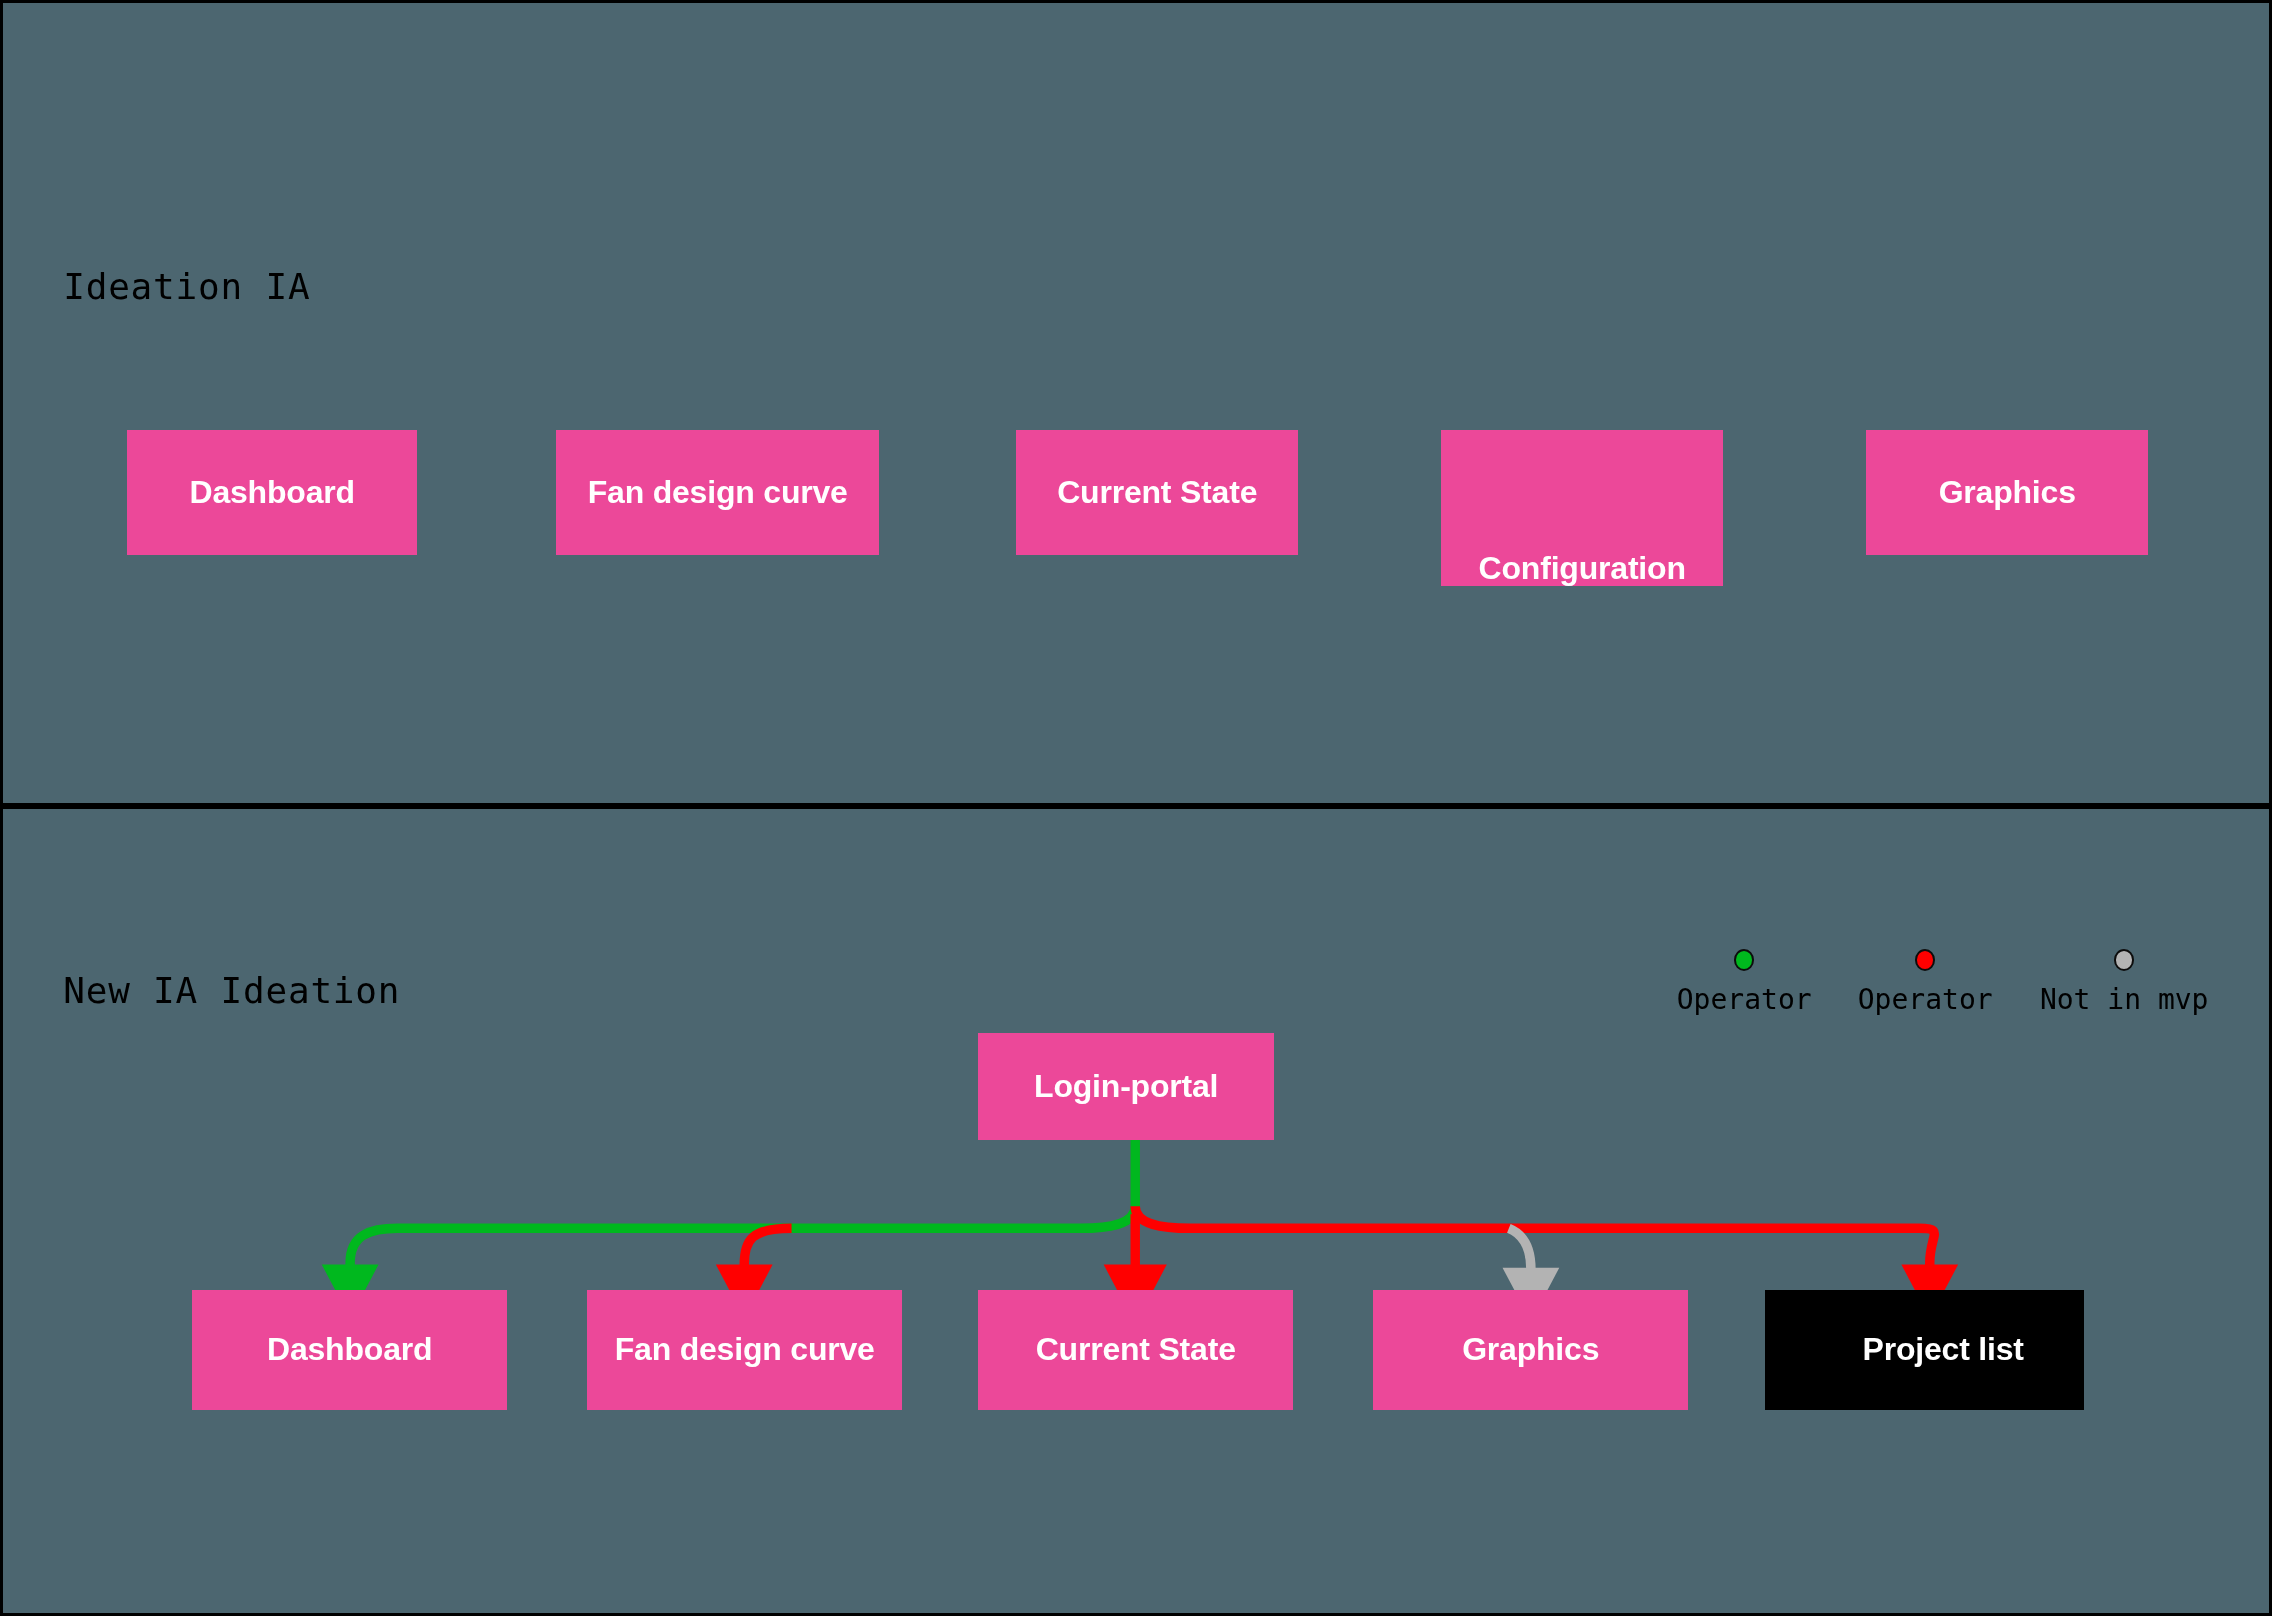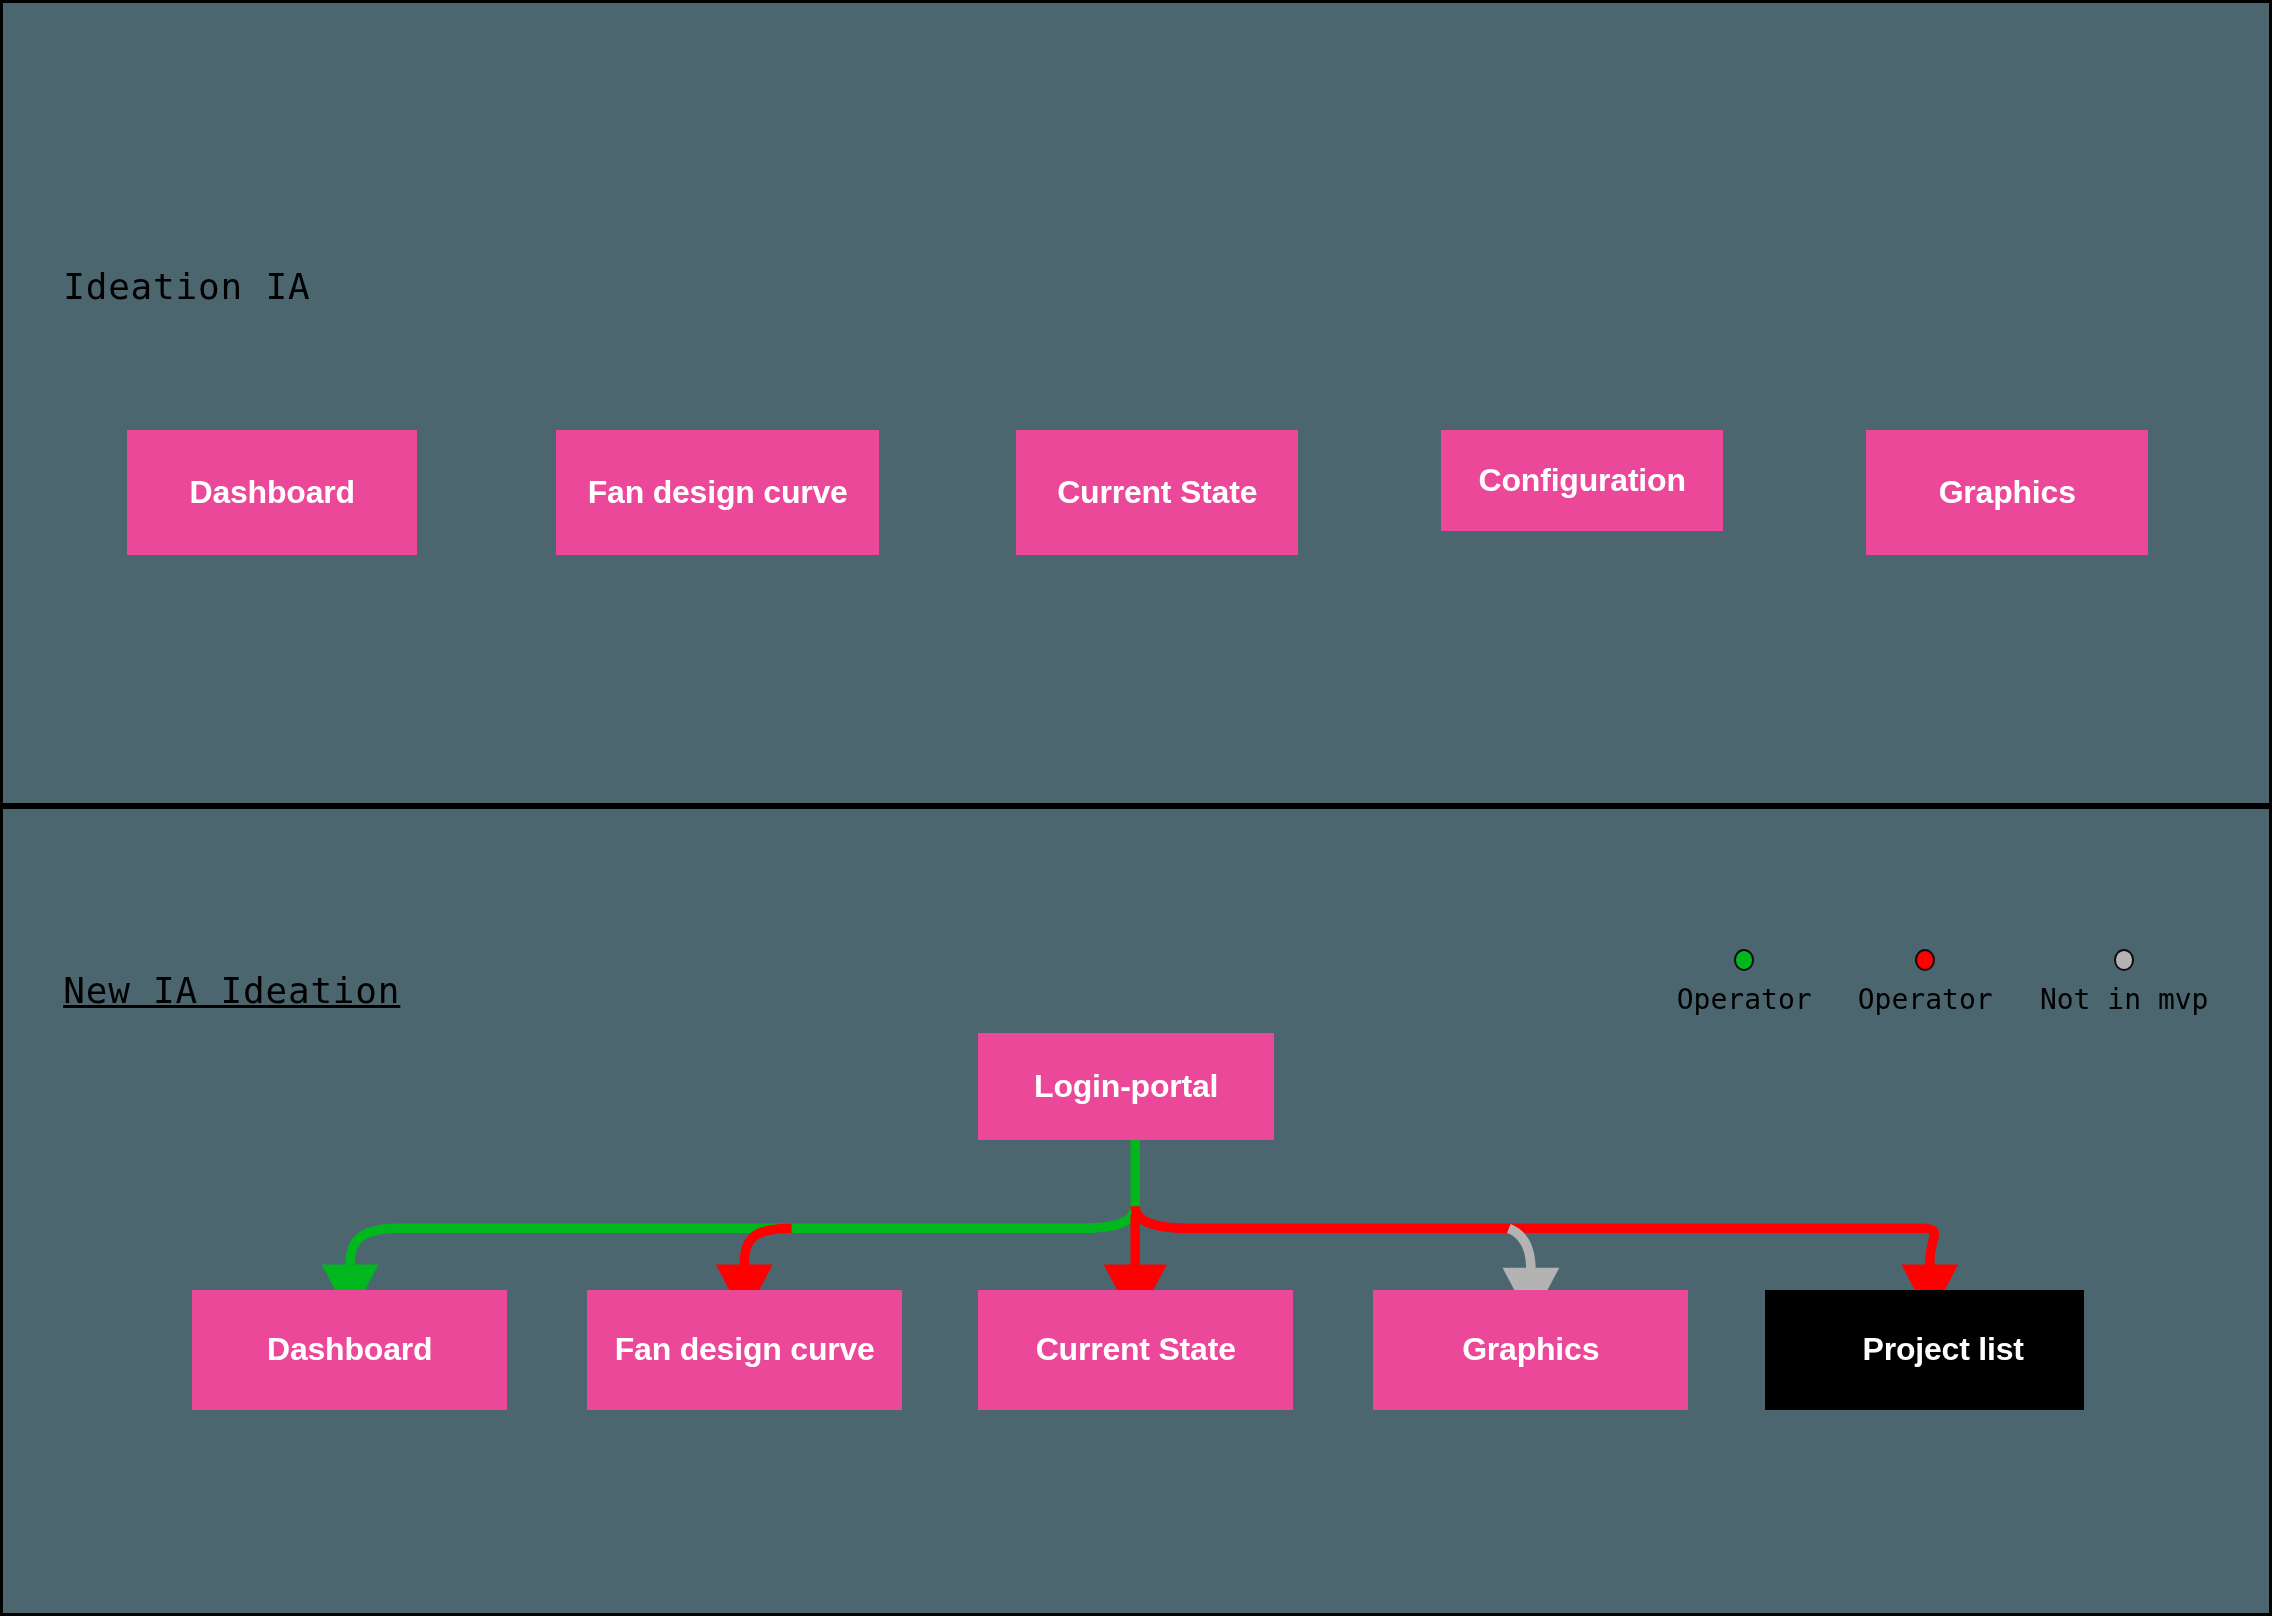--- a/index.html
+++ b/index.html
@@ -104,33 +104,33 @@
     </div>
 
     <div class="node node-dark" style="left:553px; top:427px; width:323px; height:125px;">
       <span>Fan design curve</span>
     </div>
 
     <div class="node node-dark" style="left:1013px; top:427px; width:282px; height:125px;">
       <span>Current State</span>
     </div>
 
-    <div class="node node-dark" style="left:1438px; top:427px; width:282px; height:101px;">
+    <div class="node node-dark" style="left:1438px; top:427px; width:282px; height:156px;align-items:flex-end;">
       <span>Configuration</span>
     </div>
 
     <div class="node node-dark" style="left:1863px; top:427px; width:282px; height:125px;">
       <span>Graphics</span>
     </div>
 
   </section>
 
   <section class="panel" id="panel-new">
 
-    <div class="section-title" style="left:60px; top:161px;text-decoration:underline;">New IA Ideation</div>
+    <div class="section-title" style="left:60px; top:161px;">New IA Ideation</div>
 
     <div class="legend" style="left:1741px; top:140px;">
       <span class="legend-dot" style="background:#00b81e;"></span>
       <span class="legend-label">Operator</span>
     </div>
 
     <div class="legend" style="left:1922px; top:140px;">
       <span class="legend-dot" style="background:#ff0000;"></span>
       <span class="legend-label">Operator</span>
     </div>

